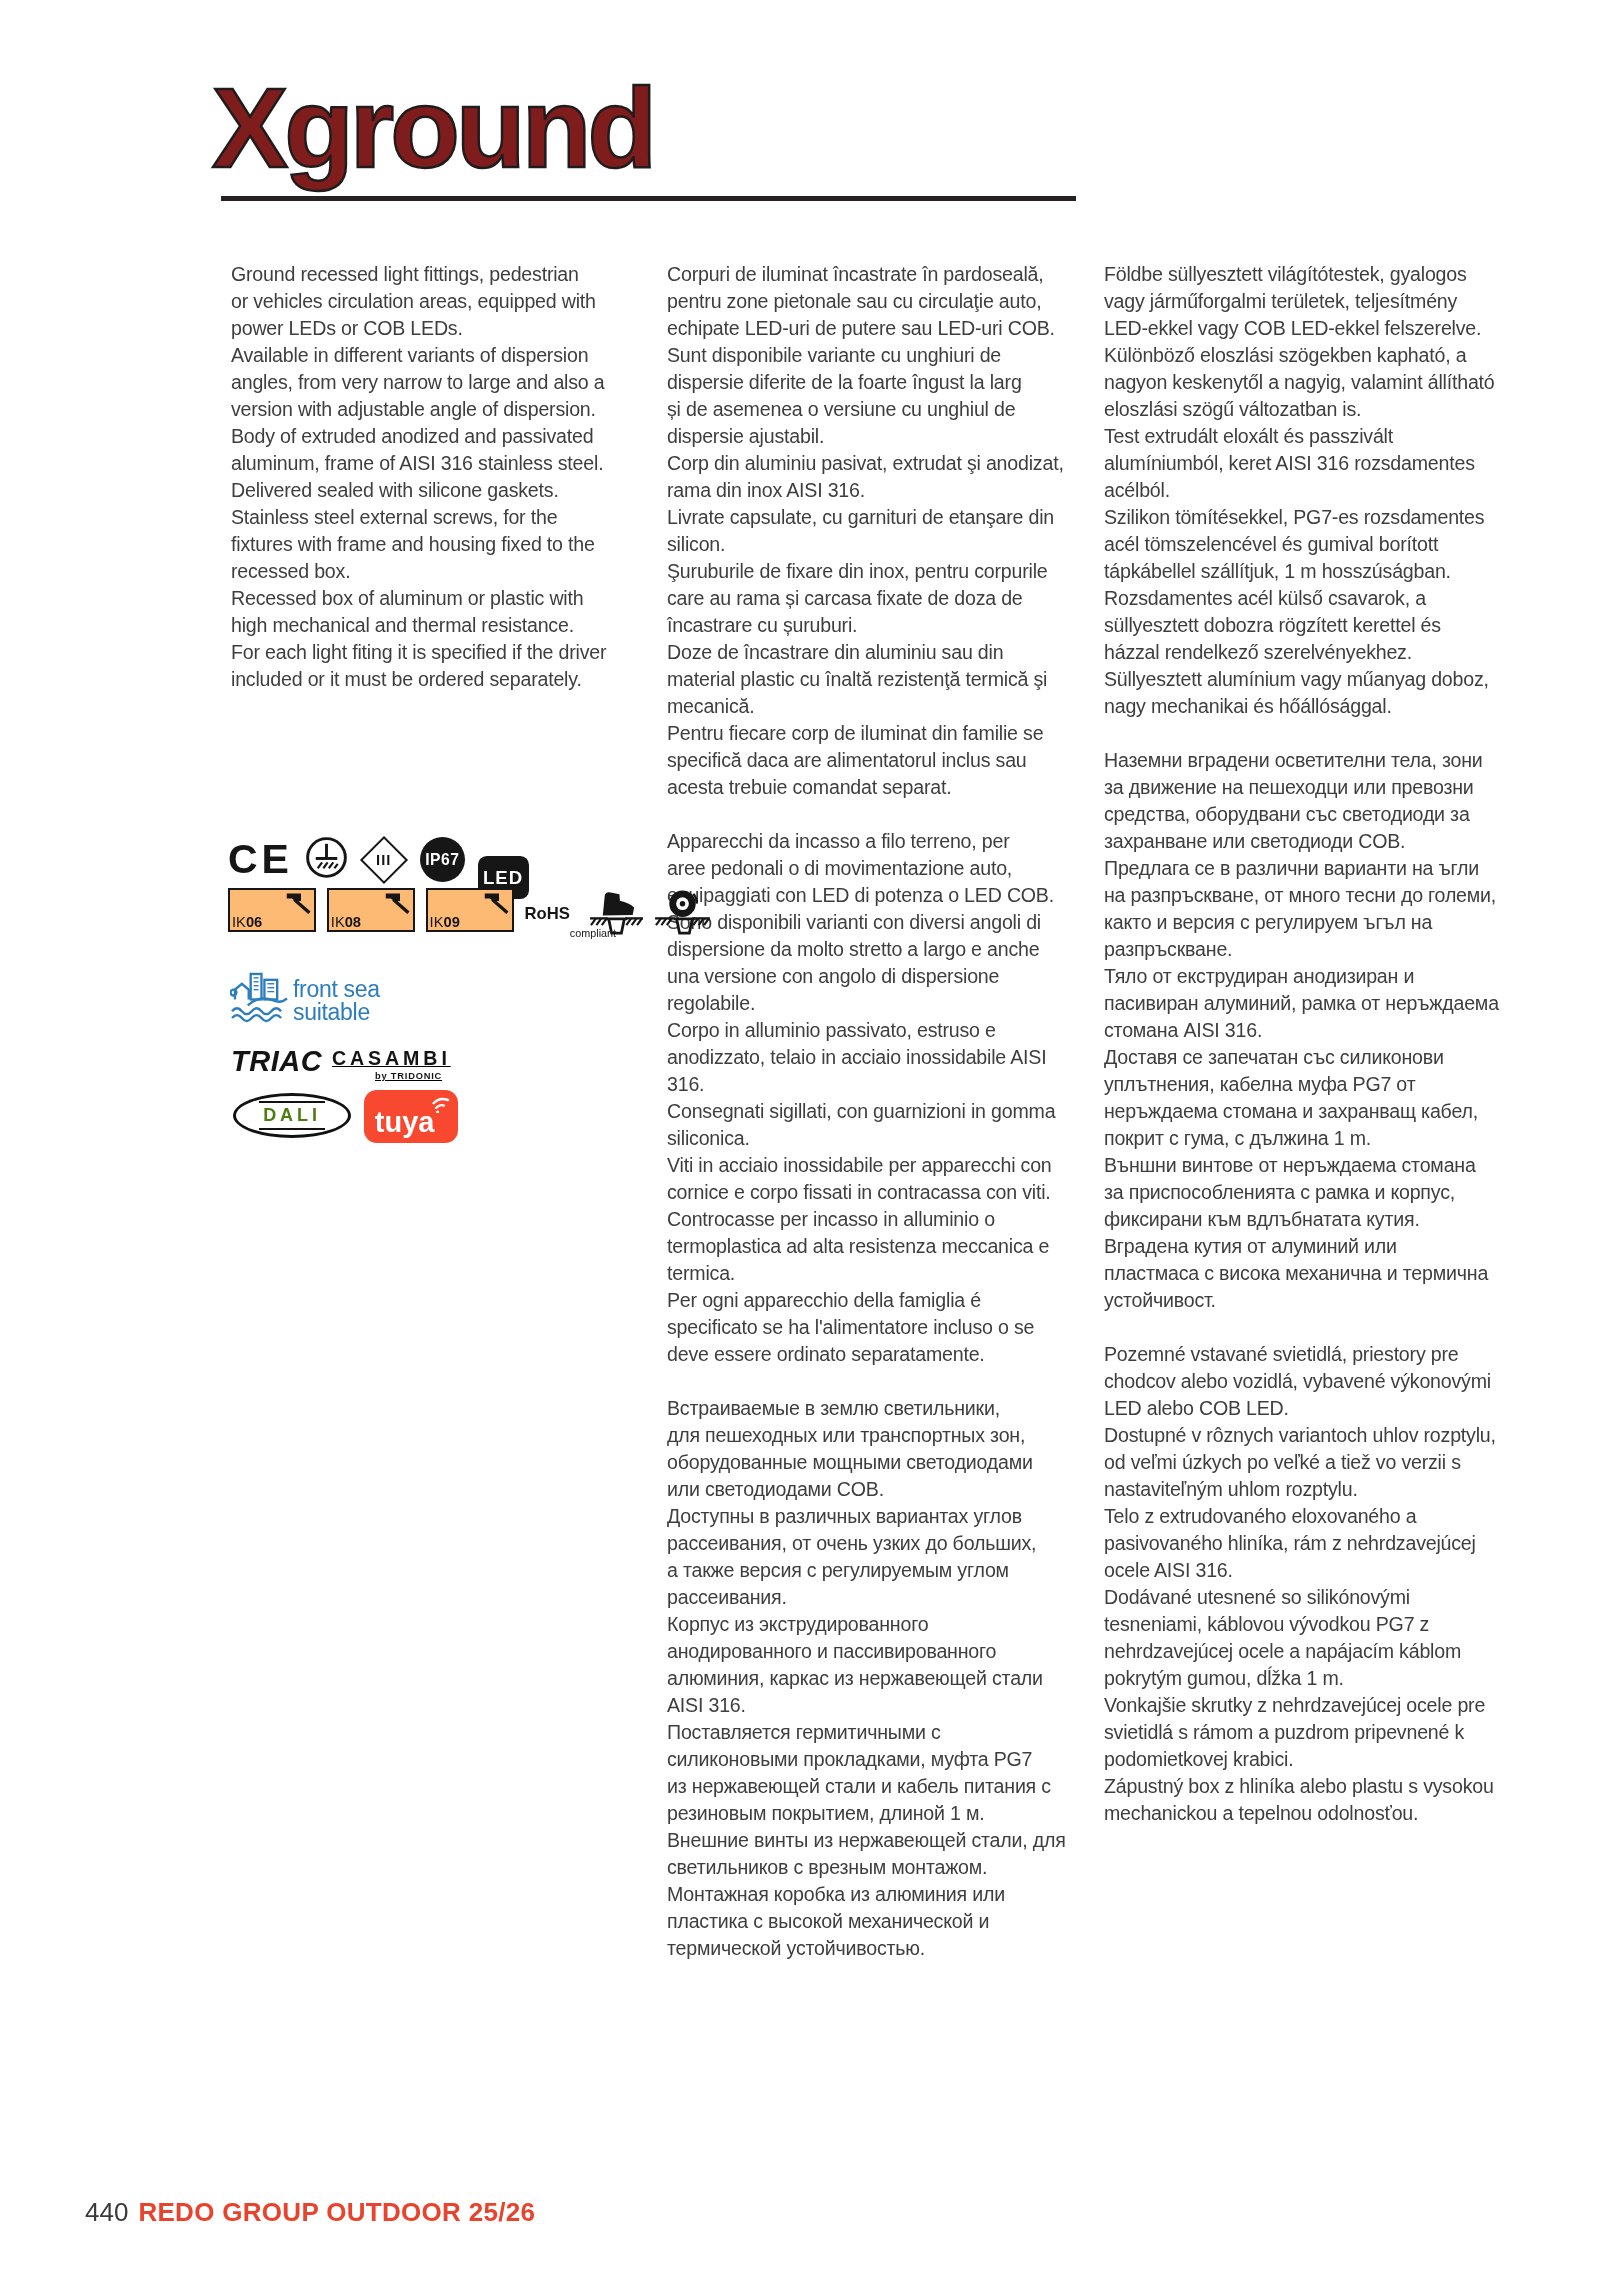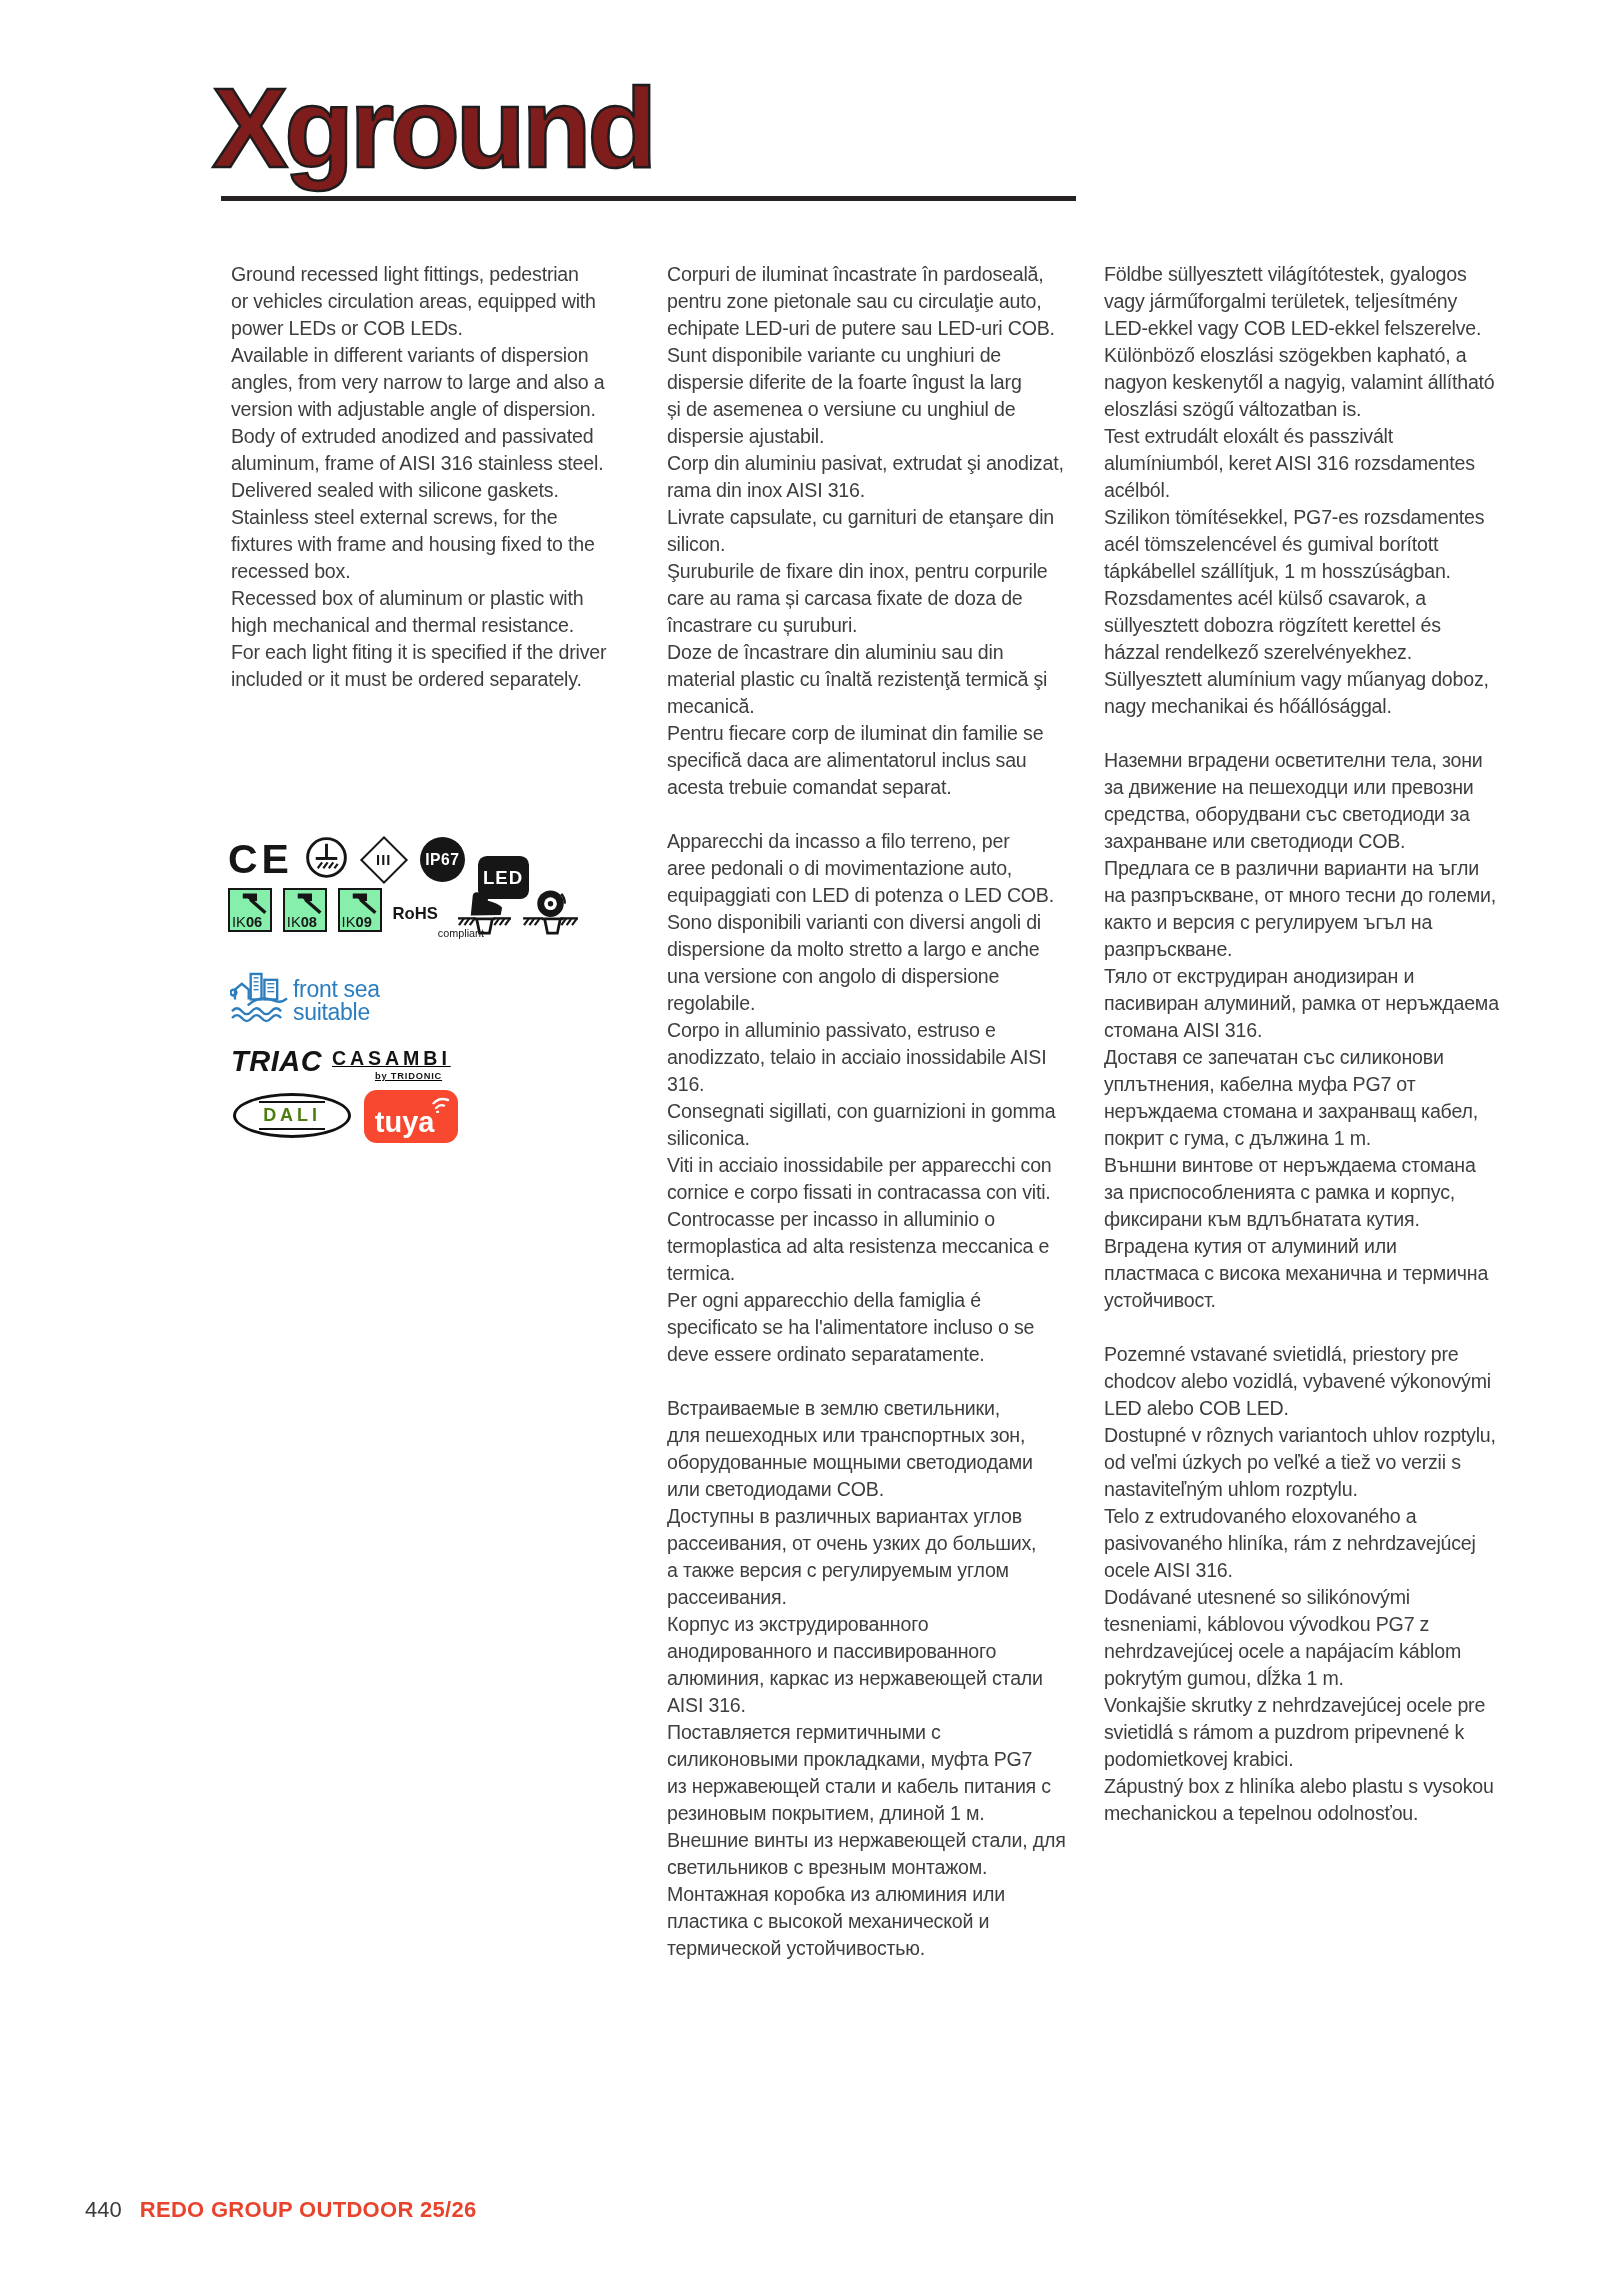--- a/index.html
+++ b/index.html
@@ -73,21 +73,22 @@
     color: #fff; display: flex; align-items: center; justify-content: center;
     font-size: 15.7px; font-weight: 700; letter-spacing: 0.5px;
   }
   .led-badge {
     width: 51px; height: 43px; border-radius: 8.8px; background: #161616;
     color: #fff; display: flex; align-items: center; justify-content: center;
     font-size: 18.6px; font-weight: 700; letter-spacing: 1px; margin-top: 36px;
   }
   .ik-box {
     width: 40px; height: 40px; border: 2.9px solid #161616; position: relative;
-    background: #86efac;
+    background: #fdba74;
+    padding-left: 44px;
   }
   .ik-box svg { position: absolute; top: 1px; right: 1px; }
   .ik-label {
     position: absolute; bottom: 0; left: 2px;
     font-size: 14.7px; color: #161616; letter-spacing: 0;
   }
   .ik-label .ik-prefix { font-weight: 400; }
   .ik-label .ik-num { font-weight: 700; }
   .rohs {
     display: flex; flex-direction: row; align-items: center;
@@ -140,22 +141,22 @@
   .tuya-text {
     position: absolute; left: 10.8px; bottom: 4.9px;
     color: #fff; font-size: 29px; font-weight: 700; line-height: 31px;
     text-transform: lowercase;
   }
   .tuya svg { position: absolute; right: 6.9px; top: 5.9px; }
 
   
   .footer {
     position: absolute; left: 85px; top: 2197px;
-    display: flex; align-items: center; gap: 18px;
-    font-size: 22px;
+    display: flex; align-items: center; gap: 10px;
+    font-size: 26px;
   }
   .footer .page-num { color: #3a3a3a; }
   .footer .brand {
     color: var(--accent-red, #e8432c);
     font-weight: 700; letter-spacing: 0.3px;
   }
 </style>
 </head>
 <body>
 

